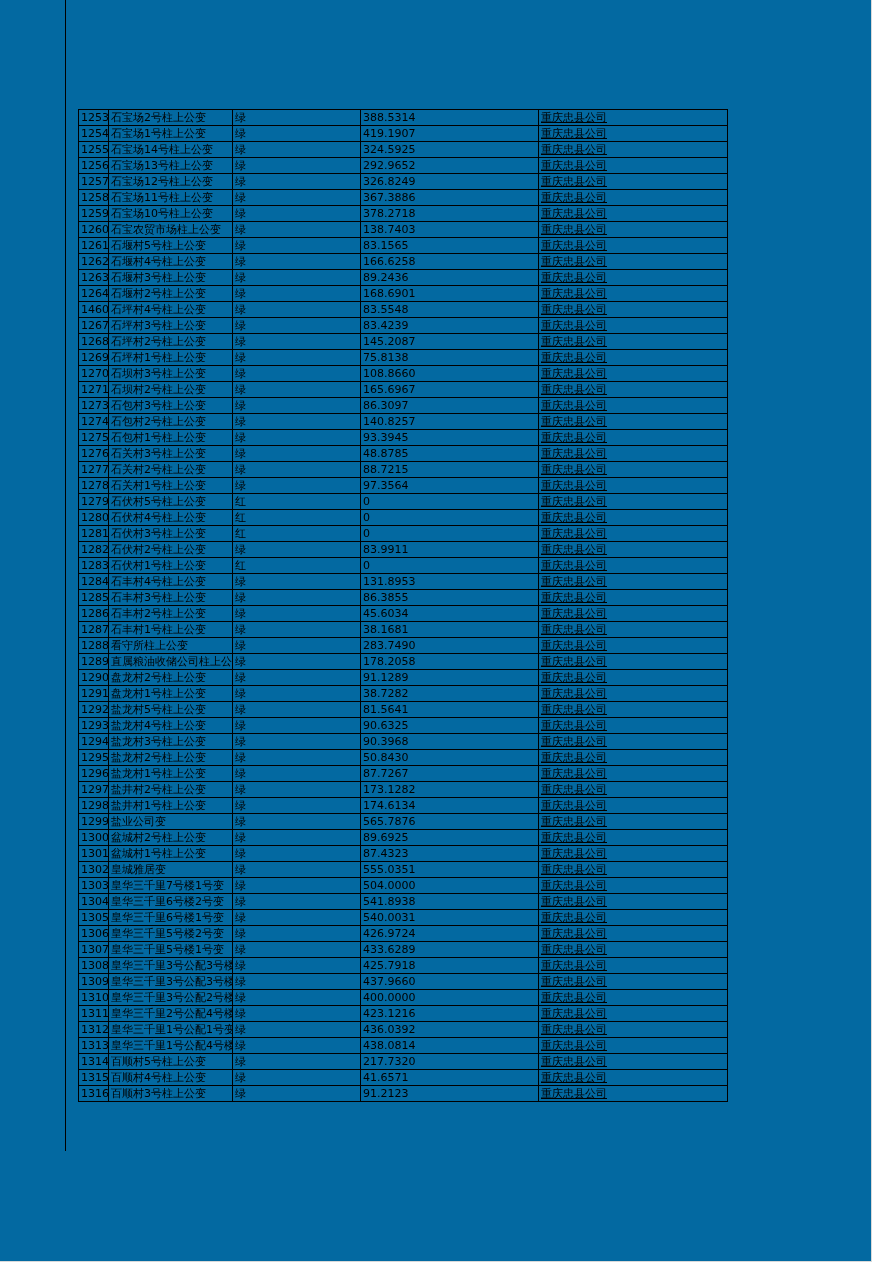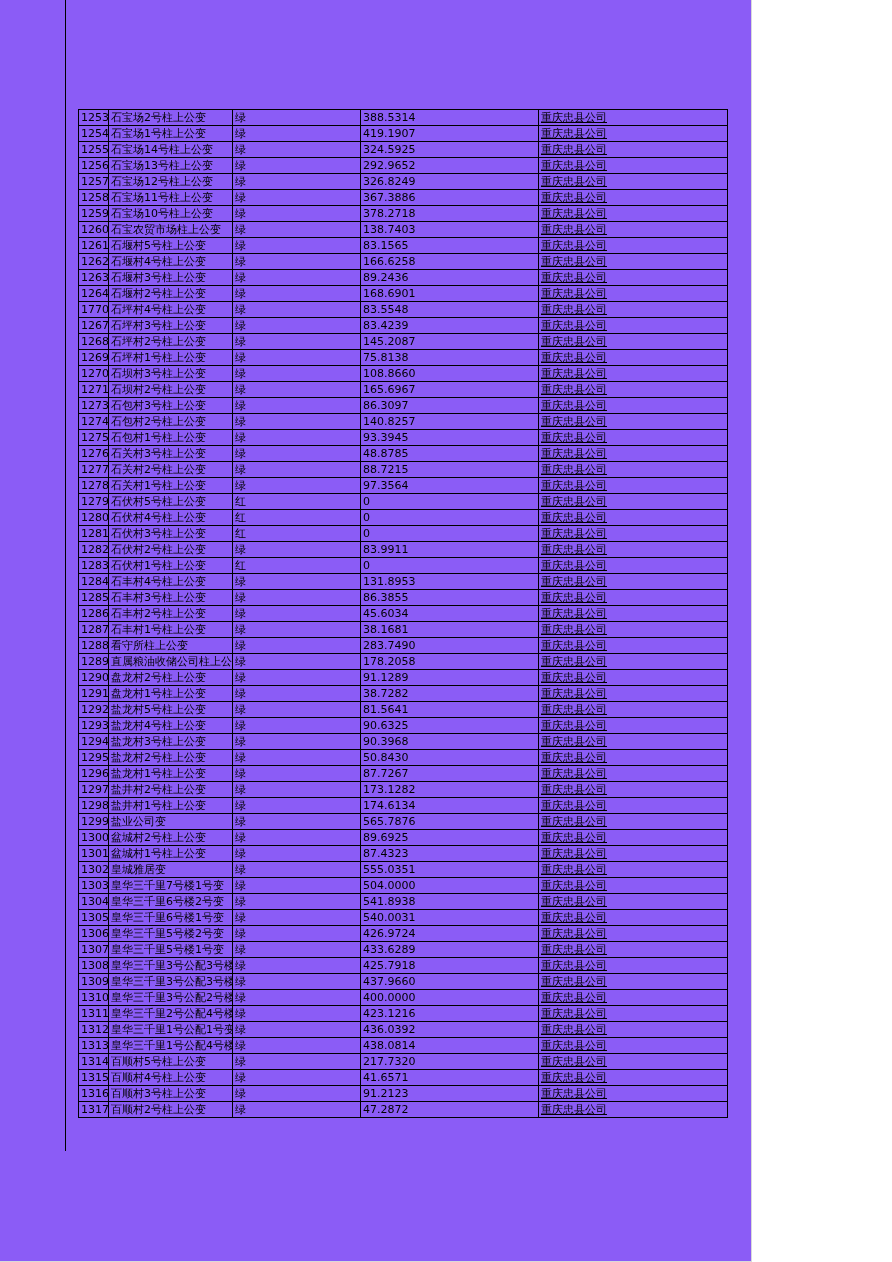--- a/index.html
+++ b/index.html
@@ -3,22 +3,22 @@
 <meta charset="utf-8">
 <style>
   html,body{
     margin:0;padding:0;
     width:892px;height:1262px;
     background:#ffffff;
     font-family:"DejaVu Sans","Liberation Sans",sans-serif;
   }
   .page{
     position:relative;
-    width:752px;height:1262px;
-    background:#8b5cf6;
+    width:872px;height:1262px;
+    background:#0369a1;
     box-sizing:border-box;
     border-right:1px solid #d9d9d9;
     border-bottom:1px solid #d9d9d9;
     overflow:hidden;
   }
   .left-rule{
     position:absolute;
     left:65px;top:0;
     width:1px;height:1151px;
     background:#000000;
@@ -139,21 +139,21 @@
           <td class="col-company">重庆忠县公司</td>
         </tr>
         <tr>
           <td class="col-id">1264</td>
           <td class="col-name">石堰村2号柱上公变</td>
           <td class="col-status">绿</td>
           <td class="col-value">168.6901</td>
           <td class="col-company">重庆忠县公司</td>
         </tr>
         <tr>
-          <td class="col-id">1770</td>
+          <td class="col-id">1460</td>
           <td class="col-name">石坪村4号柱上公变</td>
           <td class="col-status">绿</td>
           <td class="col-value">83.5548</td>
           <td class="col-company">重庆忠县公司</td>
         </tr>
         <tr>
           <td class="col-id">1267</td>
           <td class="col-name">石坪村3号柱上公变</td>
           <td class="col-status">绿</td>
           <td class="col-value">83.4239</td>
@@ -486,24 +486,17 @@
           <td class="col-name">百顺村4号柱上公变</td>
           <td class="col-status">绿</td>
           <td class="col-value">41.6571</td>
           <td class="col-company">重庆忠县公司</td>
         </tr>
         <tr>
           <td class="col-id">1316</td>
           <td class="col-name">百顺村3号柱上公变</td>
           <td class="col-status">绿</td>
           <td class="col-value">91.2123</td>
-          <td class="col-company">重庆忠县公司</td>
-        </tr>
-        <tr>
-          <td class="col-id">1317</td>
-          <td class="col-name">百顺村2号柱上公变</td>
-          <td class="col-status">绿</td>
-          <td class="col-value">47.2872</td>
           <td class="col-company">重庆忠县公司</td>
         </tr>
       </tbody>
   </table>
 </div>
 
 </body></html>

